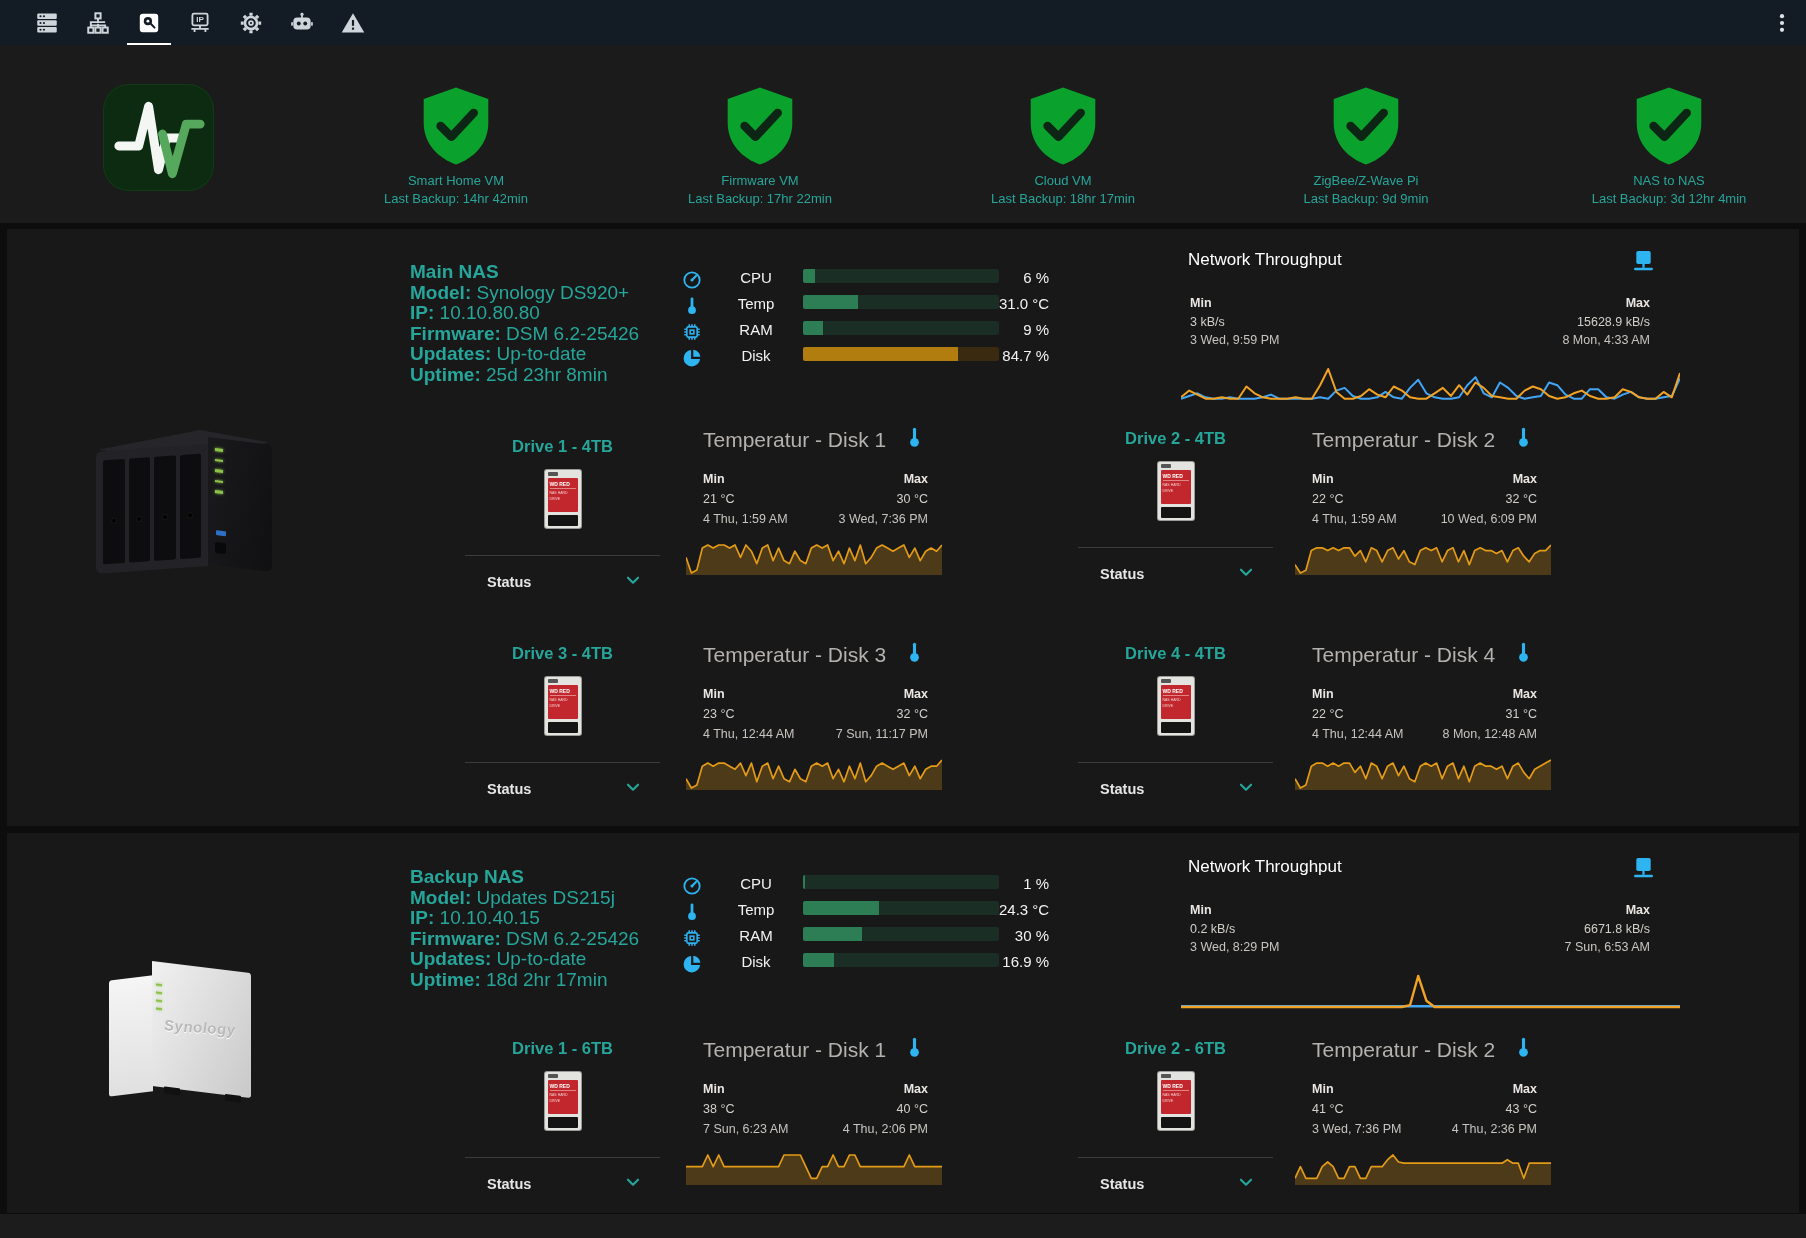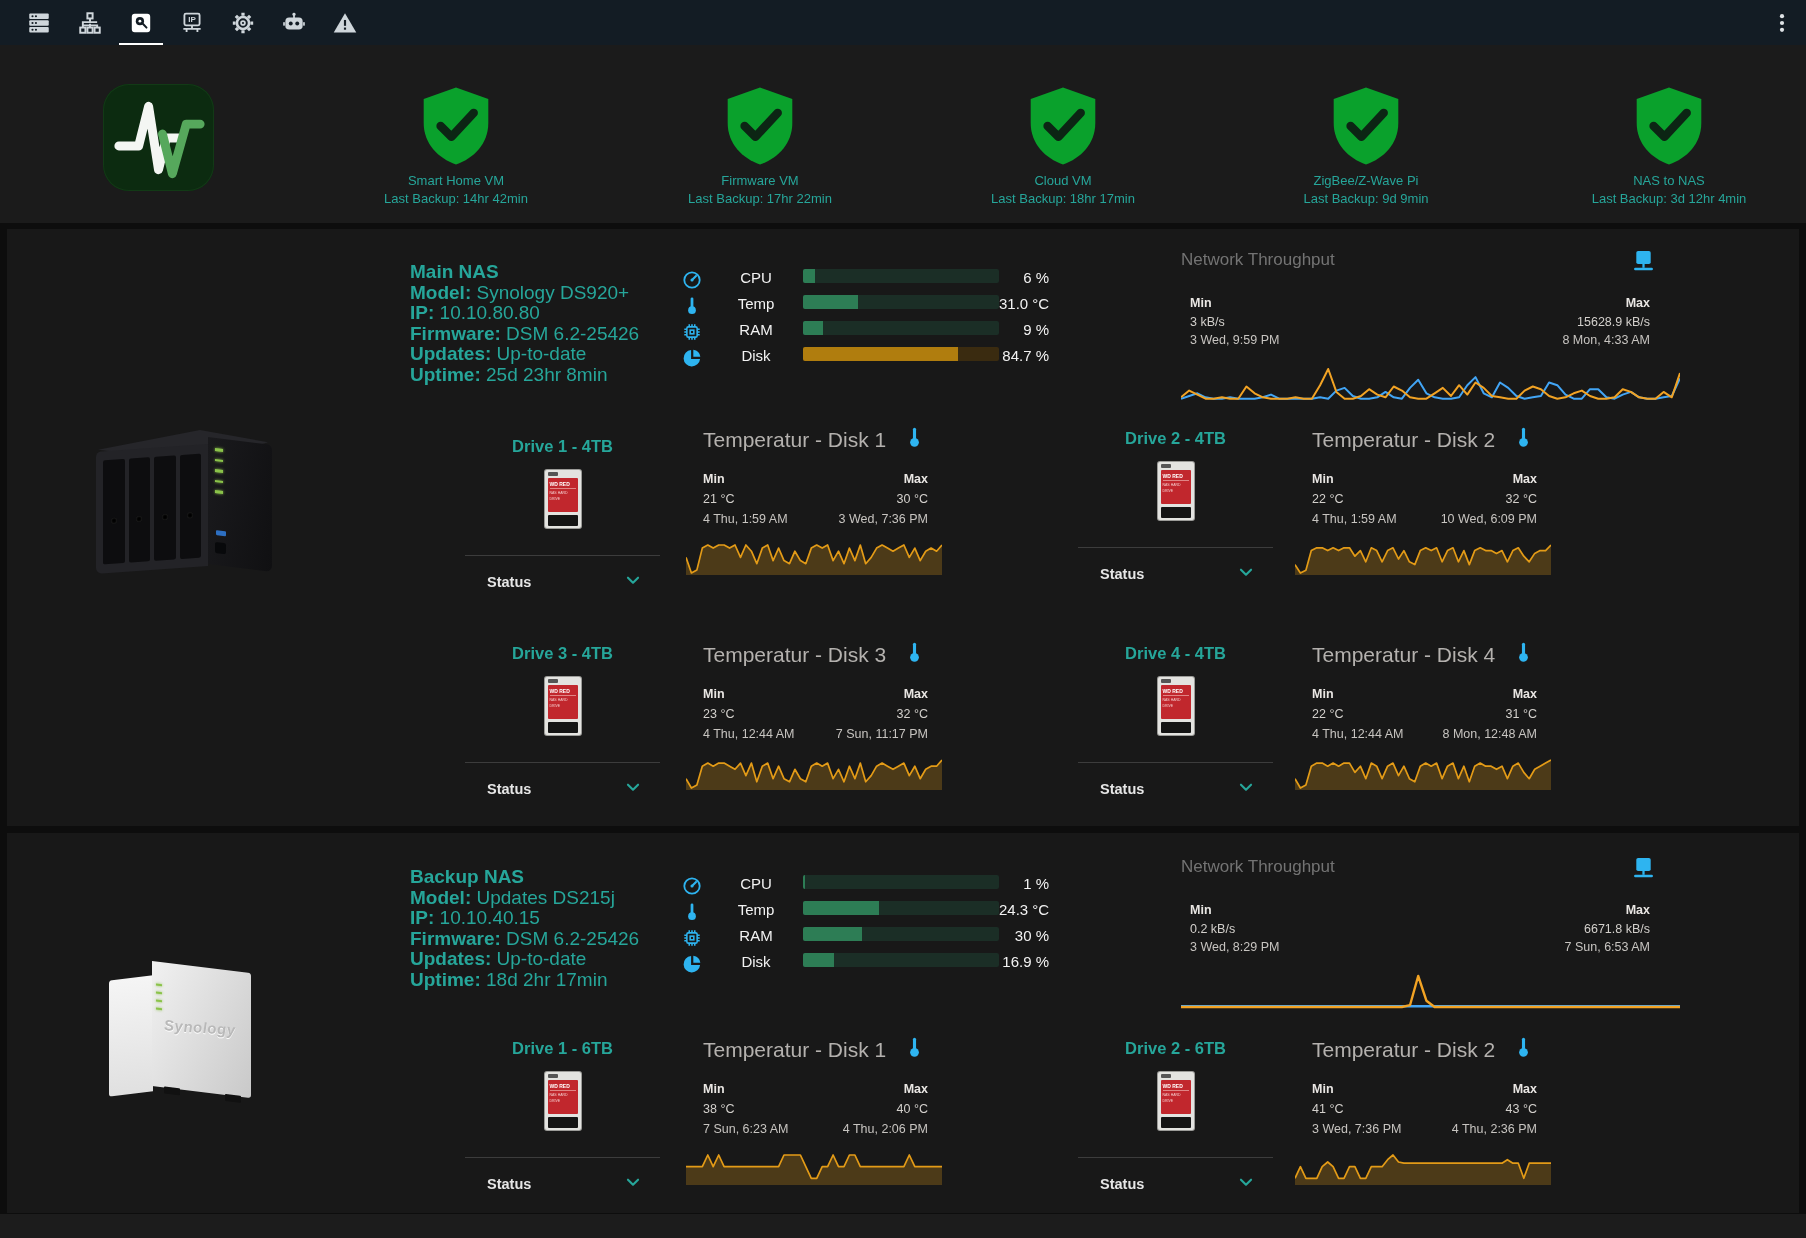--- a/index.html
+++ b/index.html
@@ -2,21 +2,21 @@
 <html><head>
 <meta charset="utf-8">
 <style>
   *{box-sizing:border-box;margin:0;padding:0}
   body{background:#0d0d0d;font-family:"Liberation Sans",sans-serif;color:#ddd}
   #app{position:relative;width:1806px;height:1238px;background:#0d0d0d;overflow:hidden}
   .abs{position:absolute}
 
   
   #nav{position:absolute;left:0;top:0;width:1806px;height:45px;background:#131c24}
-  .nav-icons{position:absolute;left:15px;top:0;height:45px;display:flex;gap:3px}
+  .nav-icons{position:absolute;left:23px;top:0;height:45px;display:flex;gap:3px}
   .nav-item{width:48px;height:45px;display:flex;align-items:center;justify-content:center;position:relative;cursor:pointer}
   .nav-item svg{width:26px;height:26px}
   .nav-item.active::after{content:"";position:absolute;left:2px;right:2px;bottom:0;height:2.5px;background:#fff}
   .kebab{position:absolute;right:10px;top:9px;width:28px;height:28px;display:flex;align-items:center;justify-content:center;cursor:pointer}
 
   
   #strip{position:absolute;left:0;top:45px;width:1806px;height:178px;background:#1b1b1b}
   .app-icon{position:absolute;left:103px;top:39px;width:111px;height:107px;border-radius:26px;background:#0c2b10;box-shadow:inset 0 0 0 1px #123a16}
   .shield-item{position:absolute;width:300px;text-align:center}
   .shield-item svg.shield{width:74px;height:80px}
@@ -42,21 +42,21 @@
   .gbar{flex:0 0 196px;height:14px;border-radius:2px;margin-left:6px;overflow:hidden;position:relative;display:block}
   .gbar.green{background:#1b2e26}
   .gbar.orange{background:#3a2b10}
   .gfill{display:block;height:100%}
   .gfill.green{background:#2d7d55}
   .gfill.orange{background:#b07d0e}
   .gval{flex:1;text-align:right;font-size:15px;color:#f2f2f2;white-space:nowrap}
 
   
   .net-card{width:505px;height:158px}
-  .nc-title{position:absolute;left:1px;top:2px;font-size:17px;color:#737373}
+  .nc-title{position:absolute;left:8px;top:2px;font-size:17px;color:#ffffff}
   .nc-icon{position:absolute;right:28px;top:0}
   .nc-icon svg{width:27px;height:27px}
   .nc-mm{position:absolute;left:10px;right:35px;top:46px;display:flex;justify-content:space-between}
   .mm-col{line-height:18.5px}
   .mm-col.right{text-align:right}
   .mm-label{font-size:12.5px;font-weight:bold;color:#e9e6e3}
   .mm-val{font-size:12.5px;color:#d3d0cc}
   .mm-time{font-size:12.5px;color:#c7c4c0}
   .net-chart{position:absolute;left:1px;right:5px;top:118px;height:36px}
 

